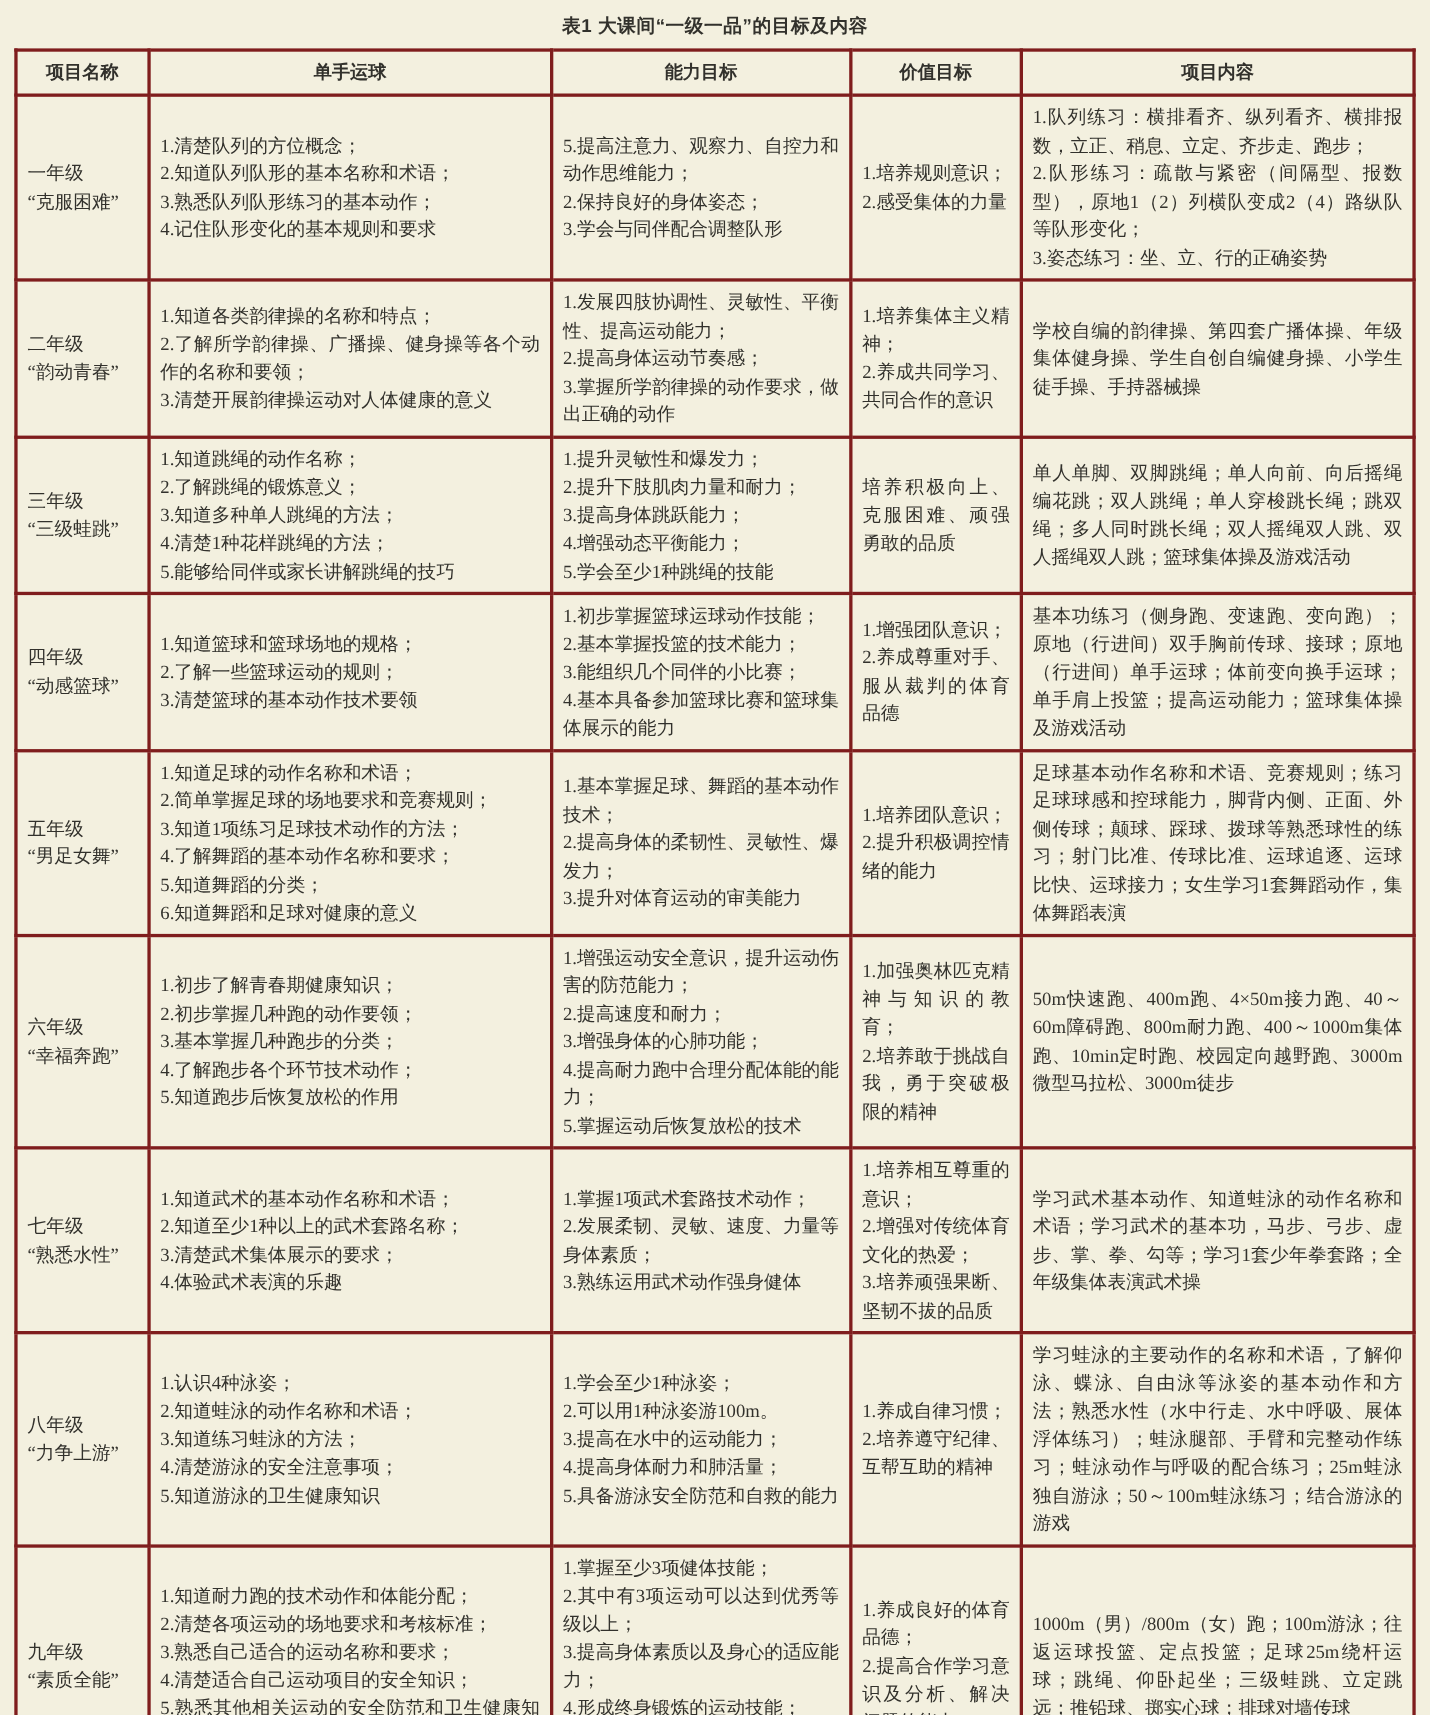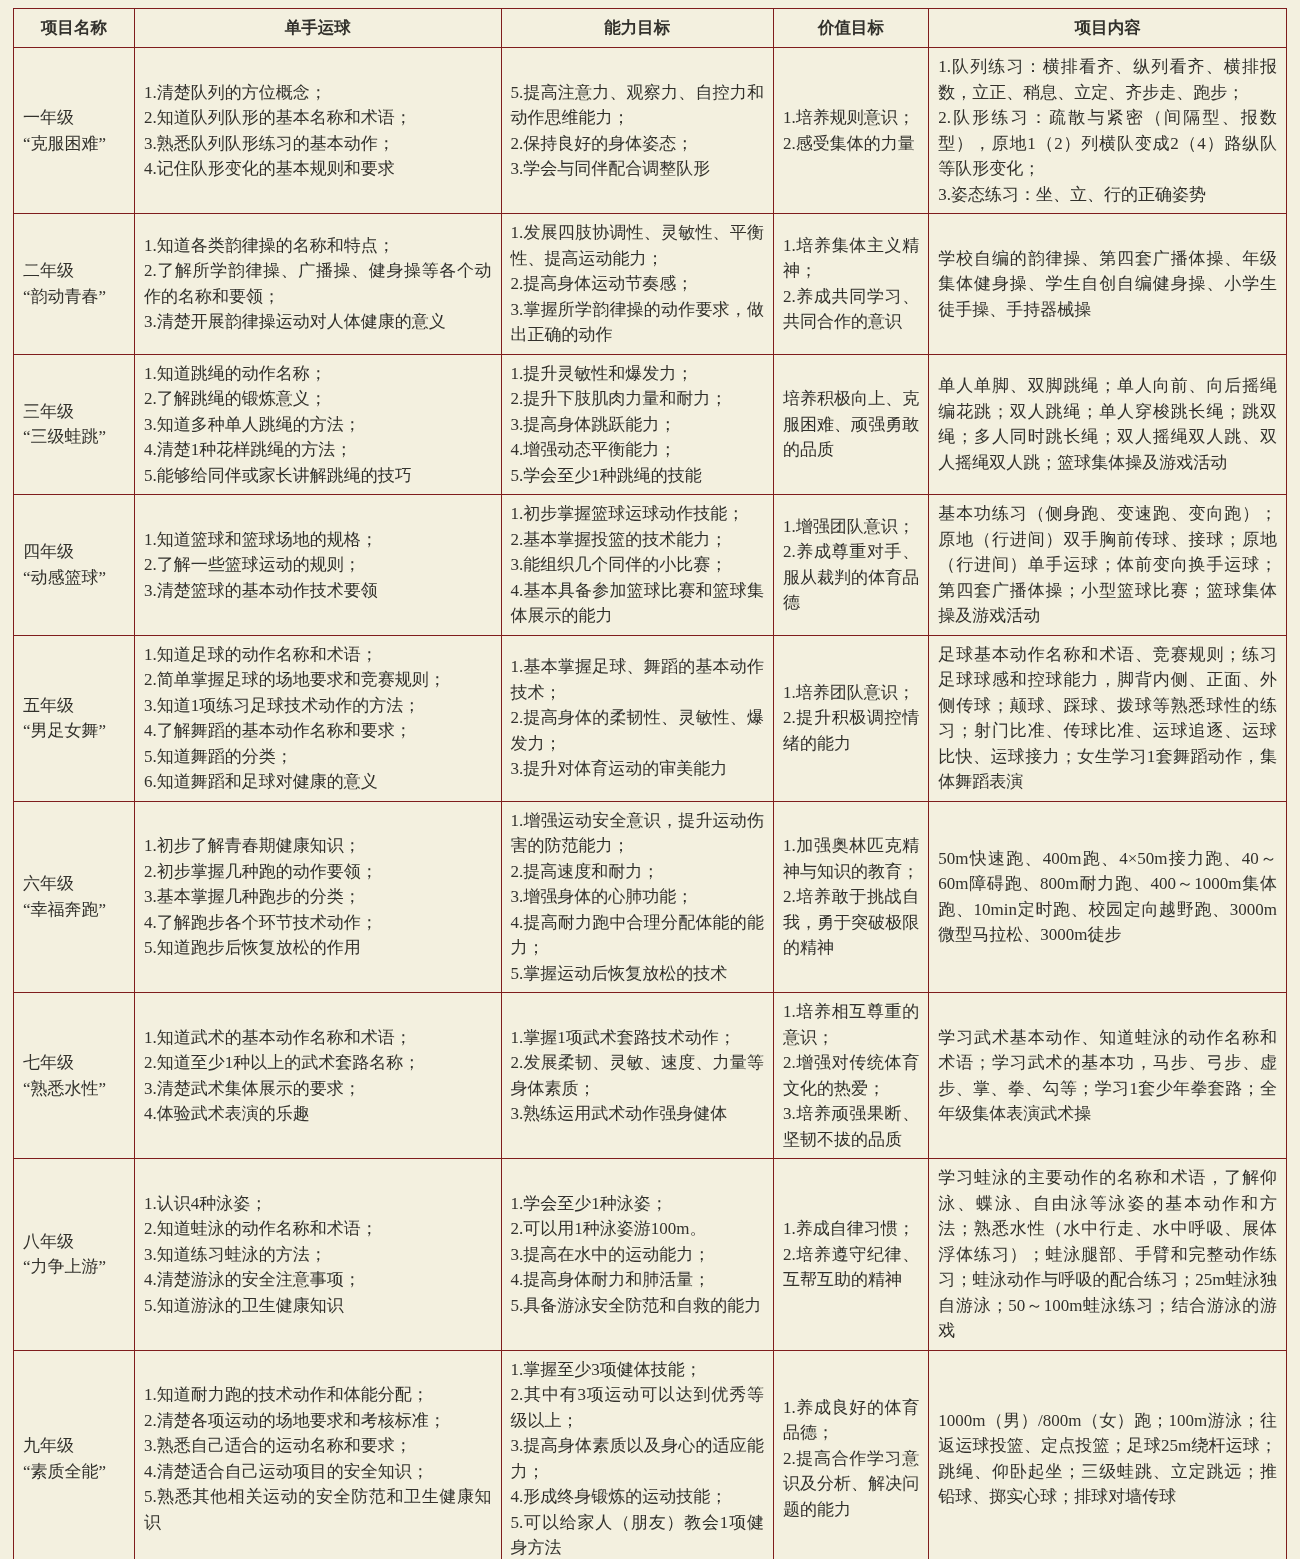--- a/index.html
+++ b/index.html
@@ -24,21 +24,21 @@
     padding: 4px 0 9px 0;
   }
   table.curriculum {
     width: 100%;
     border-collapse: collapse;
     table-layout: fixed;
     background: #f3f0df;
   }
   table.curriculum th,
   table.curriculum td {
-    border: 1px solid #7f1d1d;
+    border: 3px solid #7f1d1d;
     vertical-align: middle;
     box-sizing: border-box;
   }
   table.curriculum th {
     font-family: "Liberation Sans", "DejaVu Sans", sans-serif;
     font-weight: 700;
     font-size: 16.5px;
     text-align: center;
     padding: 8px 4px;
   }
@@ -55,20 +55,21 @@
     line-height: 1.7;
   }
   td.c-value {
     padding: 6px 6px;
   }
 </style>
 </head>
 <body>
 
 <div class="page">
+  <div class="table-title">表1  大课间“一级一品”的目标及内容</div>
 
   <table class="curriculum">
     <colgroup>
       <col style="width:9.5%">
       <col style="width:28.8%">
       <col style="width:21.4%">
       <col style="width:12.2%">
       <col style="width:28.1%">
     </colgroup>
     <thead>
@@ -131,21 +132,21 @@
 “动感篮球”</td>
         <td class="c-basic">1.知道篮球和篮球场地的规格；
 2.了解一些篮球运动的规则；
 3.清楚篮球的基本动作技术要领</td>
         <td class="c-ability">1.初步掌握篮球运球动作技能；
 2.基本掌握投篮的技术能力；
 3.能组织几个同伴的小比赛；
 4.基本具备参加篮球比赛和篮球集体展示的能力</td>
         <td class="c-value">1.增强团队意识；
 2.养成尊重对手、服从裁判的体育品德</td>
-        <td class="c-content">基本功练习（侧身跑、变速跑、变向跑）；原地（行进间）双手胸前传球、接球；原地（行进间）单手运球；体前变向换手运球；第四套广播体操；小型篮球比赛；篮球集体操及游戏活动</td>
+        <td class="c-content">基本功练习（侧身跑、变速跑、变向跑）；原地（行进间）双手胸前传球、接球；原地（行进间）单手运球；体前变向换手运球；单手肩上投篮；提高运动能力；篮球集体操及游戏活动</td>
       </tr>
       <tr>
         <td class="c-grade">五年级
 “男足女舞”</td>
         <td class="c-basic">1.知道足球的动作名称和术语；
 2.简单掌握足球的场地要求和竞赛规则；
 3.知道1项练习足球技术动作的方法；
 4.了解舞蹈的基本动作名称和要求；
 5.知道舞蹈的分类；
 6.知道舞蹈和足球对健康的意义</td>

